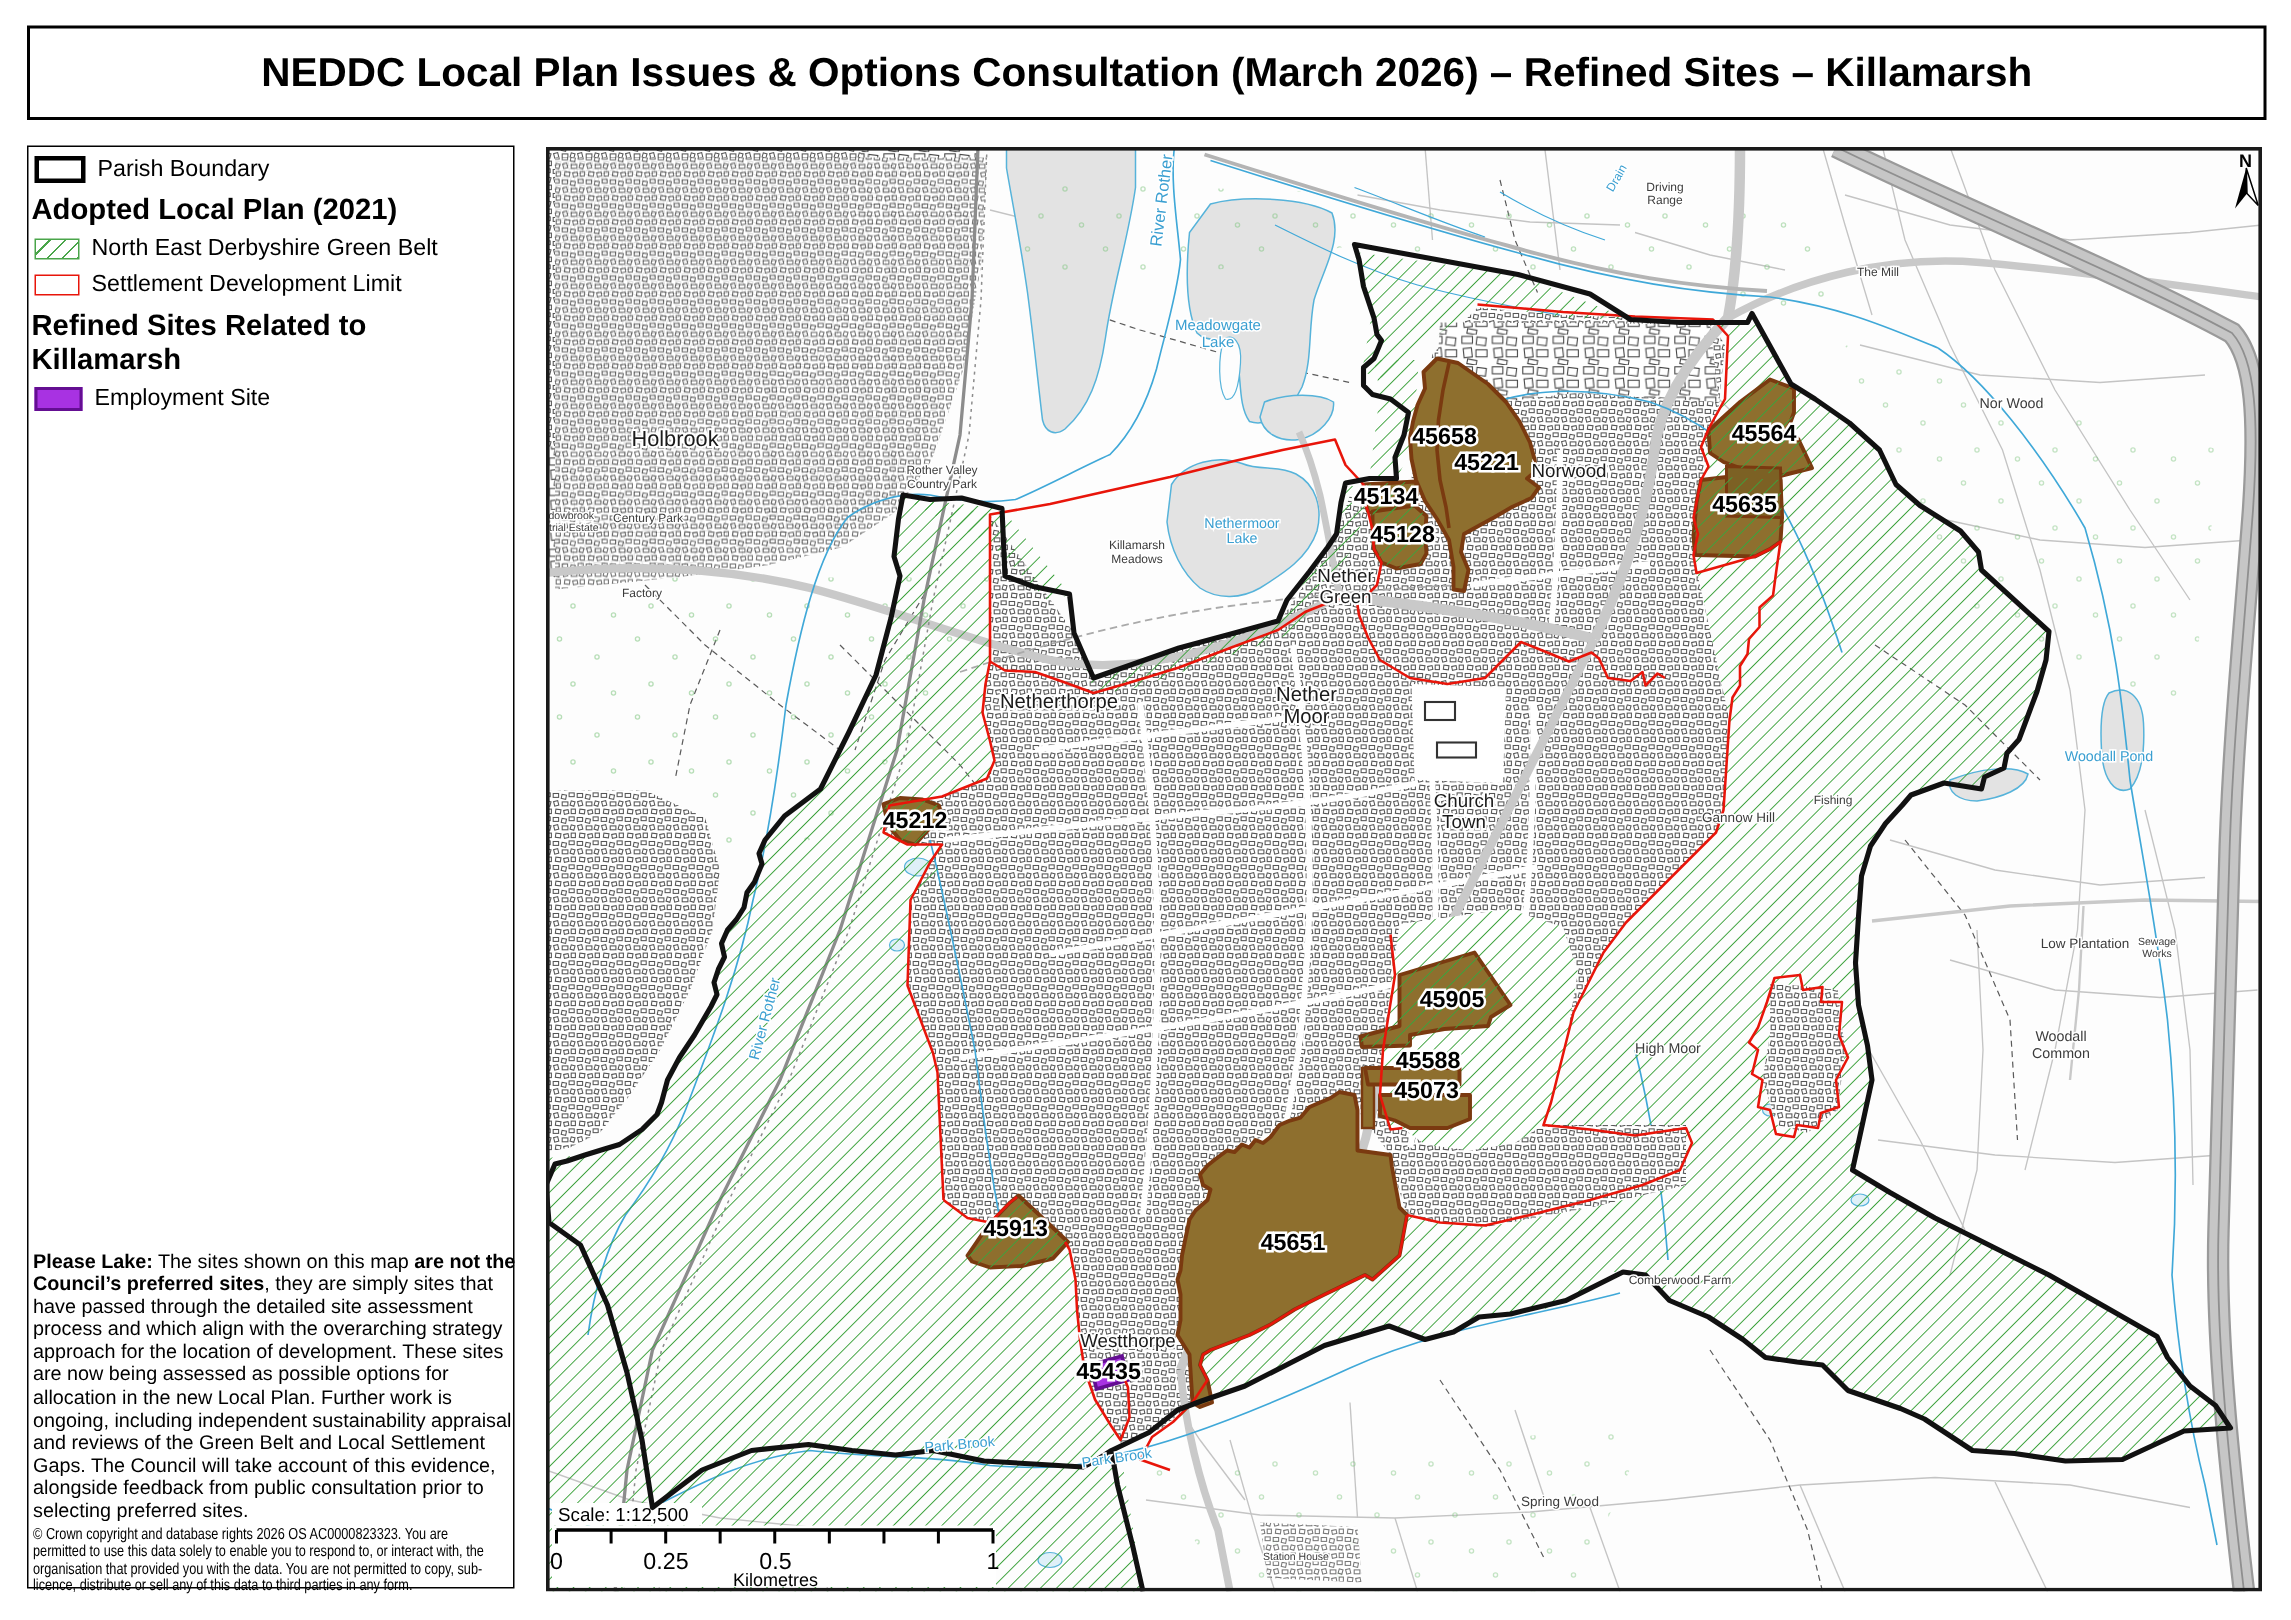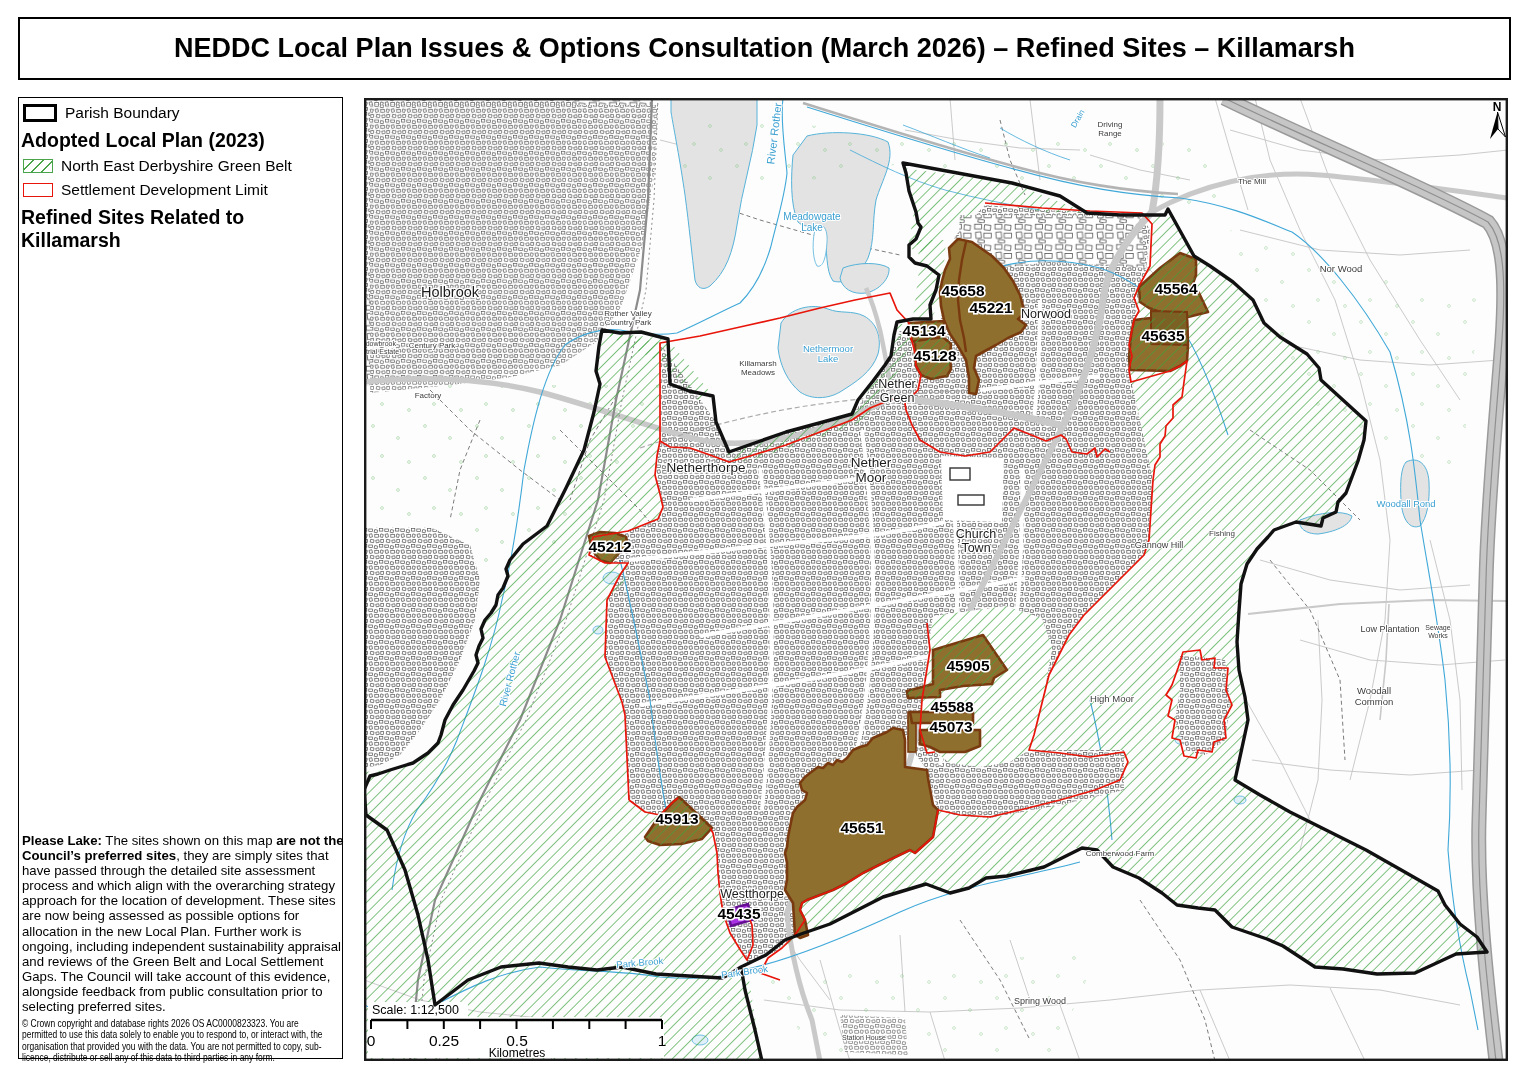--- a/index.html
+++ b/index.html
@@ -20,24 +20,25 @@
 .bl{fill:#3a9fd1;paint-order:stroke;stroke:#ffffff;stroke-width:2px;text-anchor:middle;}
 </style>
 </head>
 <body>
 <div id="titlebar">
     <h1>NEDDC Local Plan Issues &amp; Options Consultation (March 2026) – Refined Sites – Killamarsh</h1>
   </div>
 <div id="legend">
   <div style="margin:3px 0 0 0;">
     <div class="lrow"><span class="sw" style="border:3.2px solid #000;"></span>Parish Boundary</div>
-    <div class="lhead">Adopted Local Plan (2023)</div>
+    <div class="lhead">Adopted Local Plan (2021)</div>
     <div class="lrow"><span class="sw" style="border:1.2px solid #4aa54a;background:repeating-linear-gradient(135deg,#fff 0px,#fff 6px,#4aa54a 6px,#4aa54a 7.2px);"></span>North East Derbyshire Green Belt</div>
     <div class="lrow"><span class="sw" style="border:1.6px solid #e8150a;"></span>Settlement Development Limit</div>
     <div class="lhead">Refined Sites Related to<br>Killamarsh</div>
+    <div class="lrow"><span class="sw" style="background:#a832e2;border:2.5px solid #640e92;"></span>Employment Site</div>
   </div>
   <div id="plnote"><b>Please Lake:</b> The sites shown on this map <b>are not the<br>
 Council’s preferred sites</b>, they are simply sites that<br>
 have passed through the detailed site assessment<br>
 process and which align with the overarching strategy<br>
 approach for the location of development. These sites<br>
 are now being assessed as possible options for<br>
 allocation in the new Local Plan. Further work is<br>
 ongoing, including independent sustainability appraisal<br>
 and reviews of the Green Belt and Local Settlement<br>

